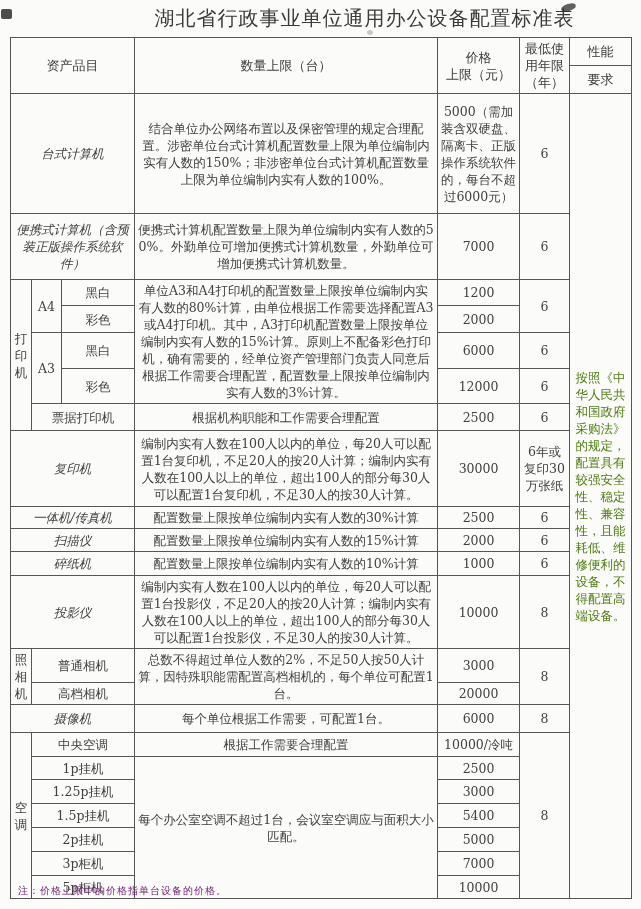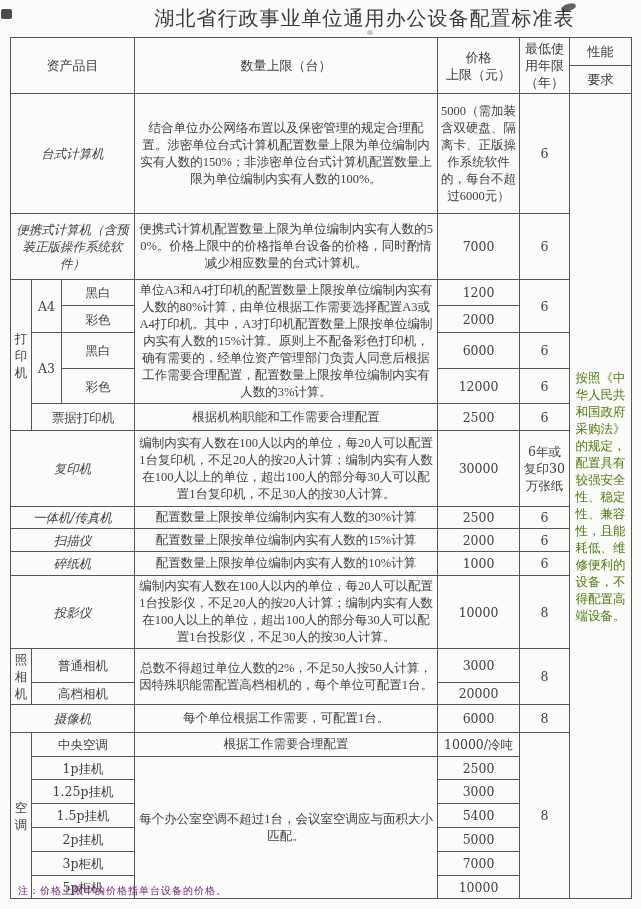--- a/index.html
+++ b/index.html
@@ -28,22 +28,22 @@
   table.std td{
     border:1px solid #565656;
     text-align:center;
     vertical-align:middle;
     padding:2px 3px;
     line-height:17px;
     word-break:break-all;
     overflow:hidden;
   }
   td.hdr{font-size:13px;color:#3c3c3c;}
-  td.desc{text-align:left;padding:2px 6px;font-family:Liberation Serif, serif;}
-  td.ptext{text-align:left;padding:2px 4px;line-height:16px;font-family:Liberation Serif, serif;}
+  td.desc{text-align:left;padding:2px 6px;}
+  td.ptext{text-align:left;padding:2px 4px;line-height:16px;}
   td.namec{padding:2px 8px;font-style:italic;}
   td.vlabel{padding:2px 3px;line-height:15px;}
   td.perf{padding:2px 9px;line-height:17.5px;text-align:left;color:#4d7c0f;}
   .note{
     position:absolute;left:18px;top:884px;
     font-size:10px;color:#701a75;
     letter-spacing:1px;
   }
   .artifact{position:absolute;background:#2e2e2e;}
   .a1{left:1px;top:9px;width:11px;height:10px;border-radius:2px;opacity:.85;}
@@ -87,21 +87,21 @@
   <tr style="height:120px">
     <td class="namec" colspan="3">台式计算机</td>
     <td class="desc">结合单位办公网络布置以及保密管理的规定合理配置。涉密单位台式计算机配置数量上限为单位编制内实有人数的150%；非涉密单位台式计算机配置数量上限为单位编制内实有人数的100%。</td>
     <td class="ptext">5000（需加装含双硬盘、隔离卡、正版操作系统软件的，每台不超过6000元）</td>
     <td>6</td>
     <td class="perf" rowspan="22">按照《中华人民共和国政府采购法》的规定，配置具有较强安全性、稳定性、兼容性，且能耗低、维修便利的设备，不得配置高端设备。</td>
   </tr>
 
   <tr style="height:66px">
     <td class="namec" colspan="3">便携式计算机（含预装正版操作系统软件）</td>
-    <td class="desc">便携式计算机配置数量上限为单位编制内实有人数的50%。价格上限中的价格指单台设备的价格，同时酌情减少相应数量的台式计算机。</td>
+    <td class="desc">便携式计算机配置数量上限为单位编制内实有人数的50%。外勤单位可增加便携式计算机数量，外勤单位可增加便携式计算机数量。</td>
     <td>7000</td>
     <td>6</td>
   </tr>
 
   <tr style="height:26px">
     <td class="vlabel" rowspan="5">打印机</td>
     <td rowspan="2">A4</td>
     <td>黑白</td>
     <td class="desc" rowspan="4">单位A3和A4打印机的配置数量上限按单位编制内实有人数的80%计算，由单位根据工作需要选择配置A3或A4打印机。其中，A3打印机配置数量上限按单位编制内实有人数的15%计算。原则上不配备彩色打印机，确有需要的，经单位资产管理部门负责人同意后根据工作需要合理配置，配置数量上限按单位编制内实有人数的3%计算。</td>
     <td>1200</td>

